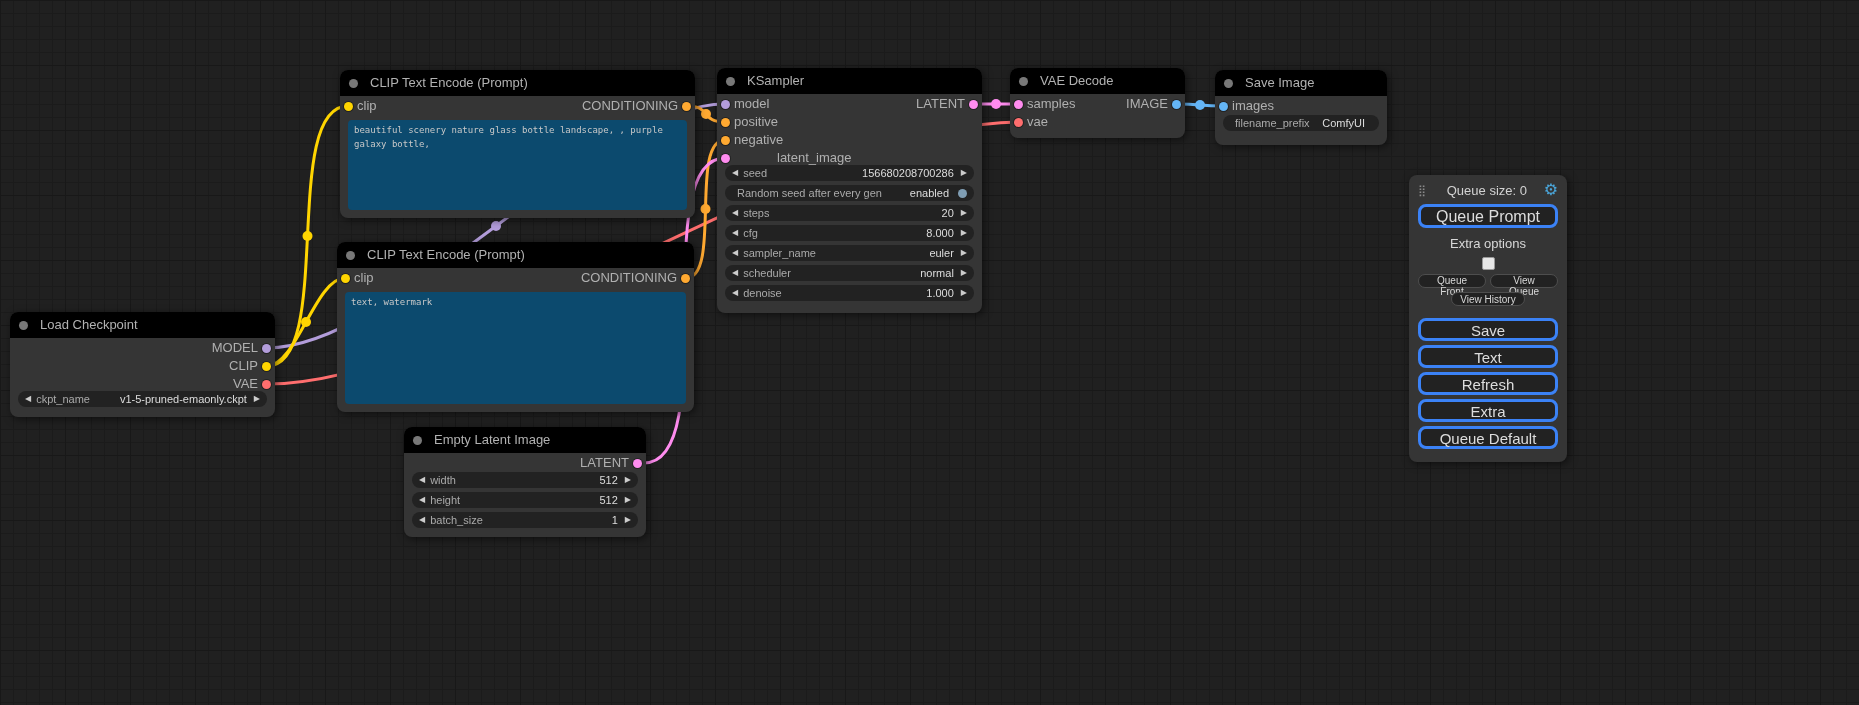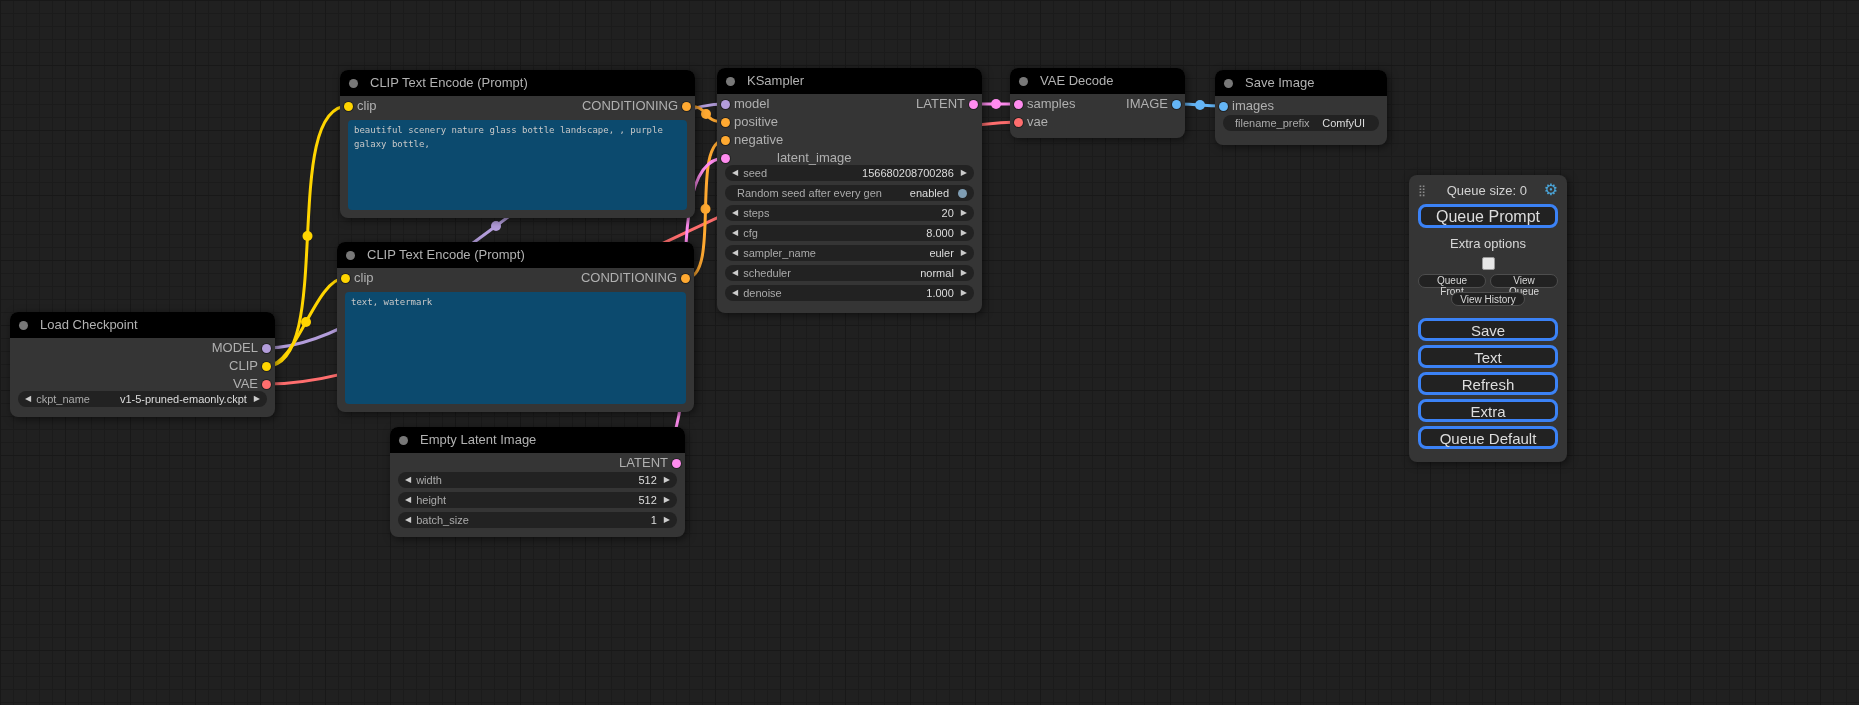--- a/index.html
+++ b/index.html
@@ -163,21 +163,21 @@
       <div class="prompt-text">beautiful scenery nature glass bottle landscape, , purple galaxy bottle,</div>
     </div>
     <div class="node" style="left: 337px; top: 242px; width: 357px; height: 170px;">
       <div class="node-title"><span class="collapse-dot"></span><span>CLIP Text Encode (Prompt)</span></div>
       <span class="port-dot" style="left: 4px; top: 31.5px; background: rgb(255, 213, 0);"></span>
       <span class="port-label in" style="top: 28px;">clip</span>
       <span class="port-dot" style="right: 4px; top: 31.5px; background: rgb(255, 169, 49);"></span>
       <span class="port-label out" style="top: 28px;">CONDITIONING</span>
       <div class="prompt-text">text, watermark</div>
     </div>
-    <div class="node" style="left: 390px; top: 427px; width: 295px; height: 110px;">
+    <div class="node" style="left: 404px; top: 427px; width: 242px; height: 110px;">
       <div class="node-title"><span class="collapse-dot"></span><span>Empty Latent Image</span></div>
       <span class="port-dot" style="right: 4px; top: 31.5px; background: rgb(255, 140, 239);"></span>
       <span class="port-label out" style="top: 28px;">LATENT</span>
       <div class="widget" style="top: 45px;">
         <span class="warrow">◀</span>
         <span class="wlabel">width</span>
         <span class="wvalue">512</span>
         <span class="warrow">▶</span>
       </div>
       <div class="widget" style="top: 65px;">

